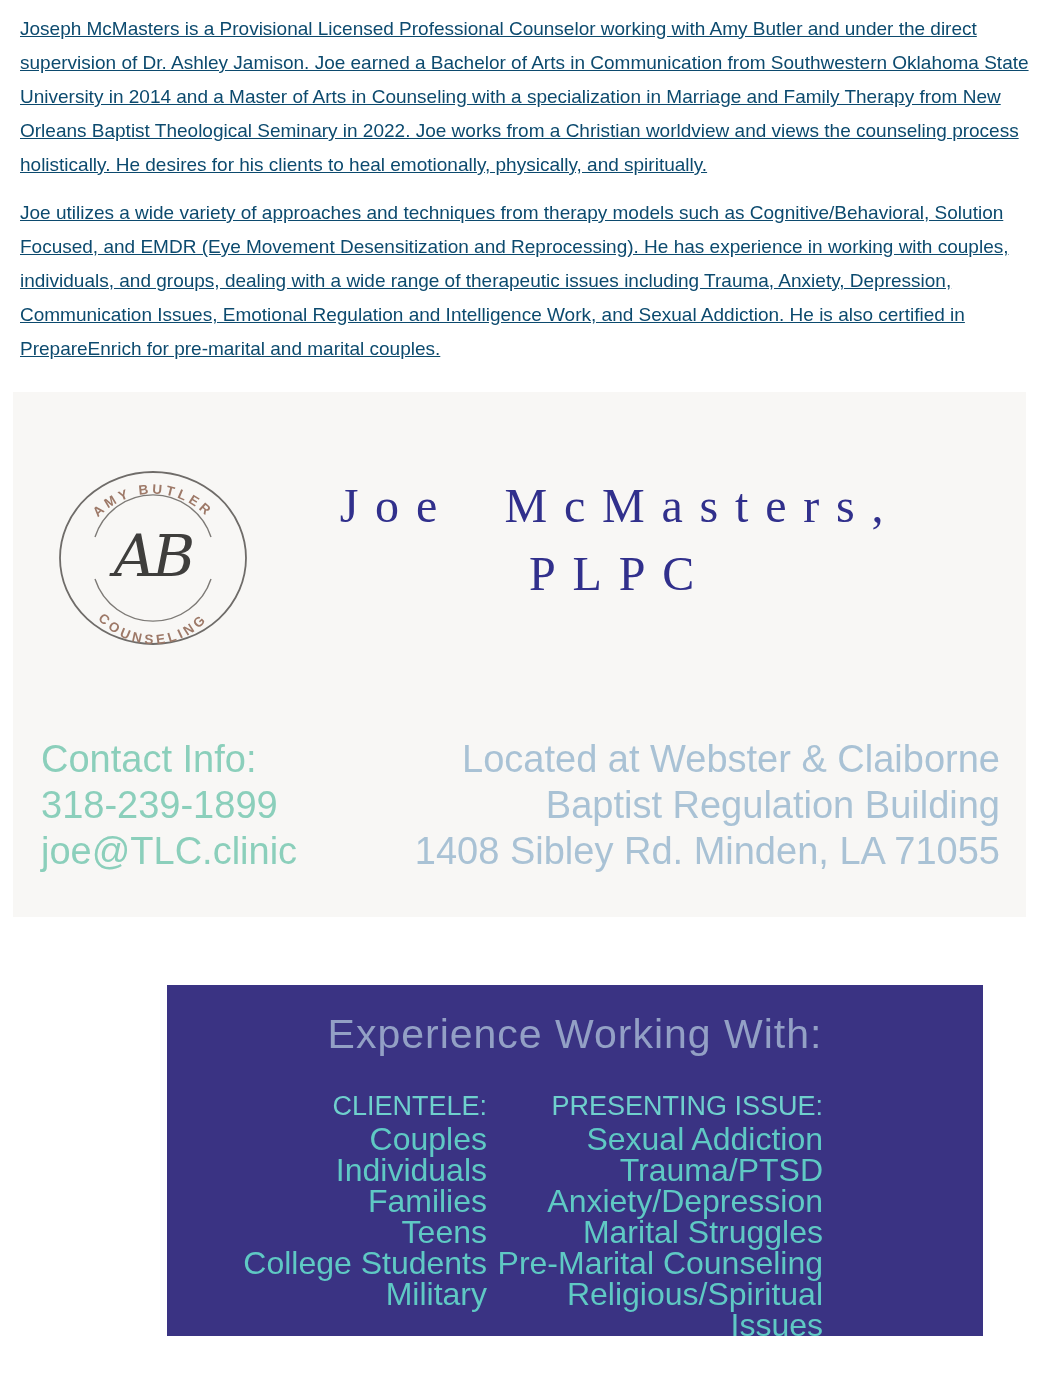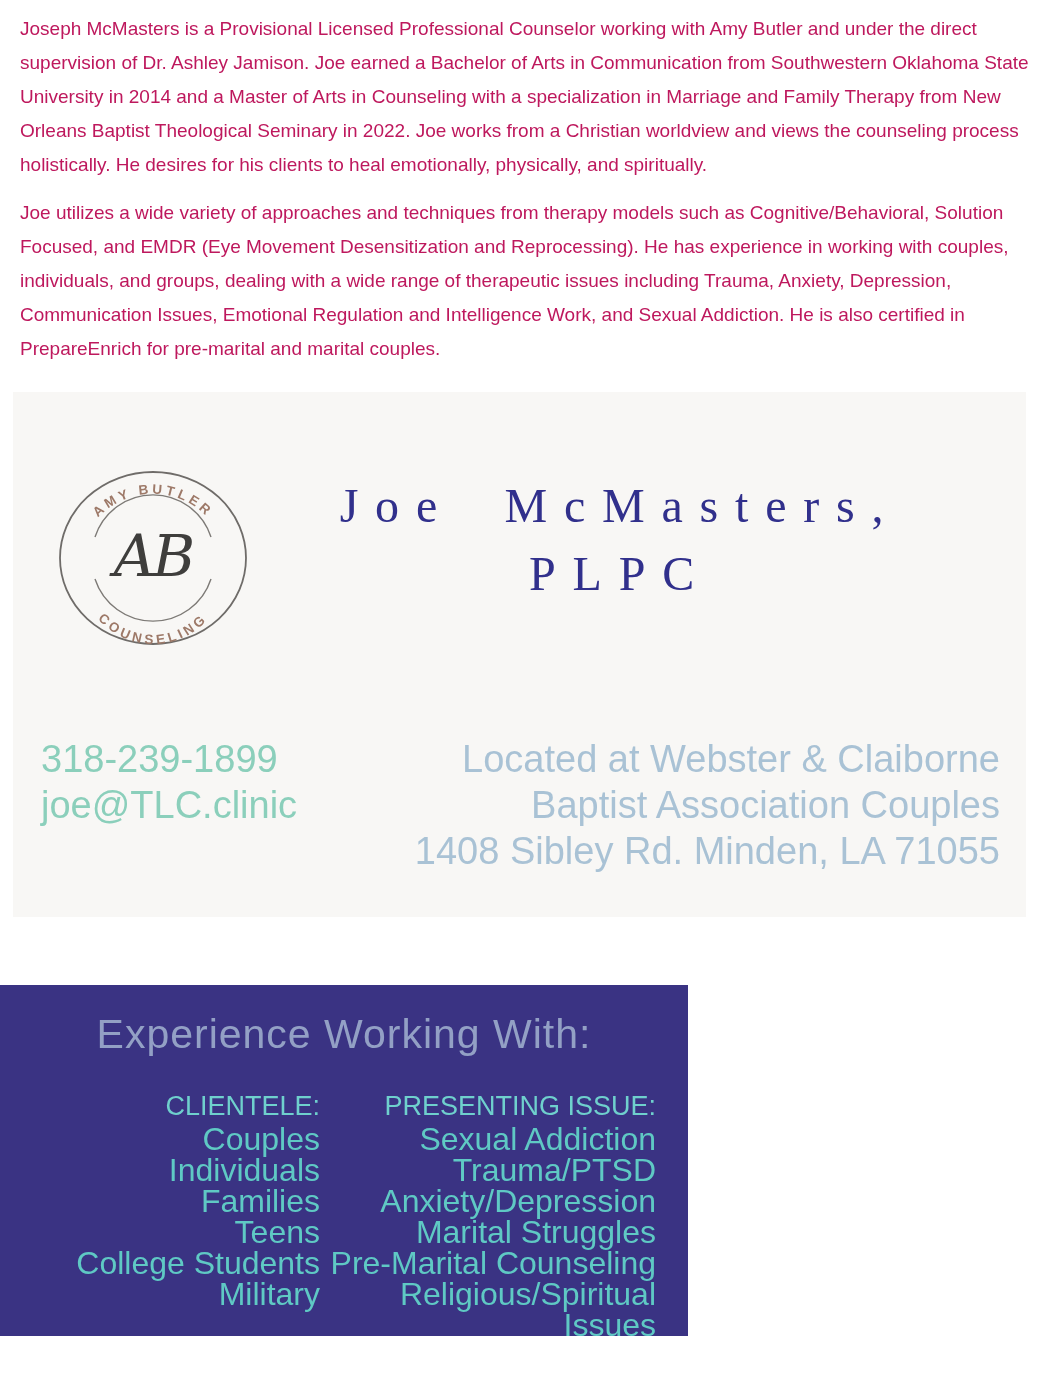--- a/index.html
+++ b/index.html
@@ -16,22 +16,23 @@
   }
 
   
   .intro {
     padding: 12px 8px 0 20px;
   }
   .intro p {
     margin: 0 0 14px 0;
     font-size: 19px;
     line-height: 34px;
-    color: #be185d;
+    color: #0c4a6e;
     text-align: left;
+    text-decoration: underline;
   }
 
   
   .card {
     position: relative;
     margin-left: 13px;
     margin-top: 26px;
     width: 1013px;
     height: 525px;
     background: #f8f7f5;
@@ -75,22 +76,23 @@
   }
   .location-block {
     font-size: 38px;
     line-height: 46px;
     color: #a9c2d5;
     text-align: right;
   }
 
   
   .exp-box {
+    margin-left: 167px;
     margin-top: 68px;
-    width: 688px;
+    width: 816px;
     height: 351px;
     background: #3a3383;
     text-align: center;
     overflow: hidden;
   }
   .exp-title {
     margin-top: 26px;
     font-size: 41px;
     letter-spacing: 1px;
     color: #93a0c5;
@@ -139,26 +141,27 @@
     <text x="98" y="108" text-anchor="middle" font-size="58" font-style="italic" letter-spacing="-3" fill="#3f3e3c" font-family="DejaVu Serif, serif">AB</text>
   </svg>
 
   <div class="card-title">
     <span class="line">Joe McMasters,</span>
     <span class="line">PLPC</span>
   </div>
 
   <div class="contact-row">
     <div class="contact-block">
+      <div>Contact Info:</div>
       <div>318-239-1899</div>
       <div>joe@TLC.clinic</div>
     </div>
     <div class="location-block">
       <div>Located at Webster &amp; Claiborne</div>
-      <div>Baptist Association Couples</div>
+      <div>Baptist Regulation Building</div>
       <div>1408 Sibley Rd. Minden, LA 71055</div>
     </div>
   </div>
 </div>
 
 <div class="exp-box">
   <div class="exp-title">Experience Working With:</div>
   <div class="exp-cols">
     <div class="exp-col-1">
       <div class="exp-col-header">CLIENTELE:</div>

